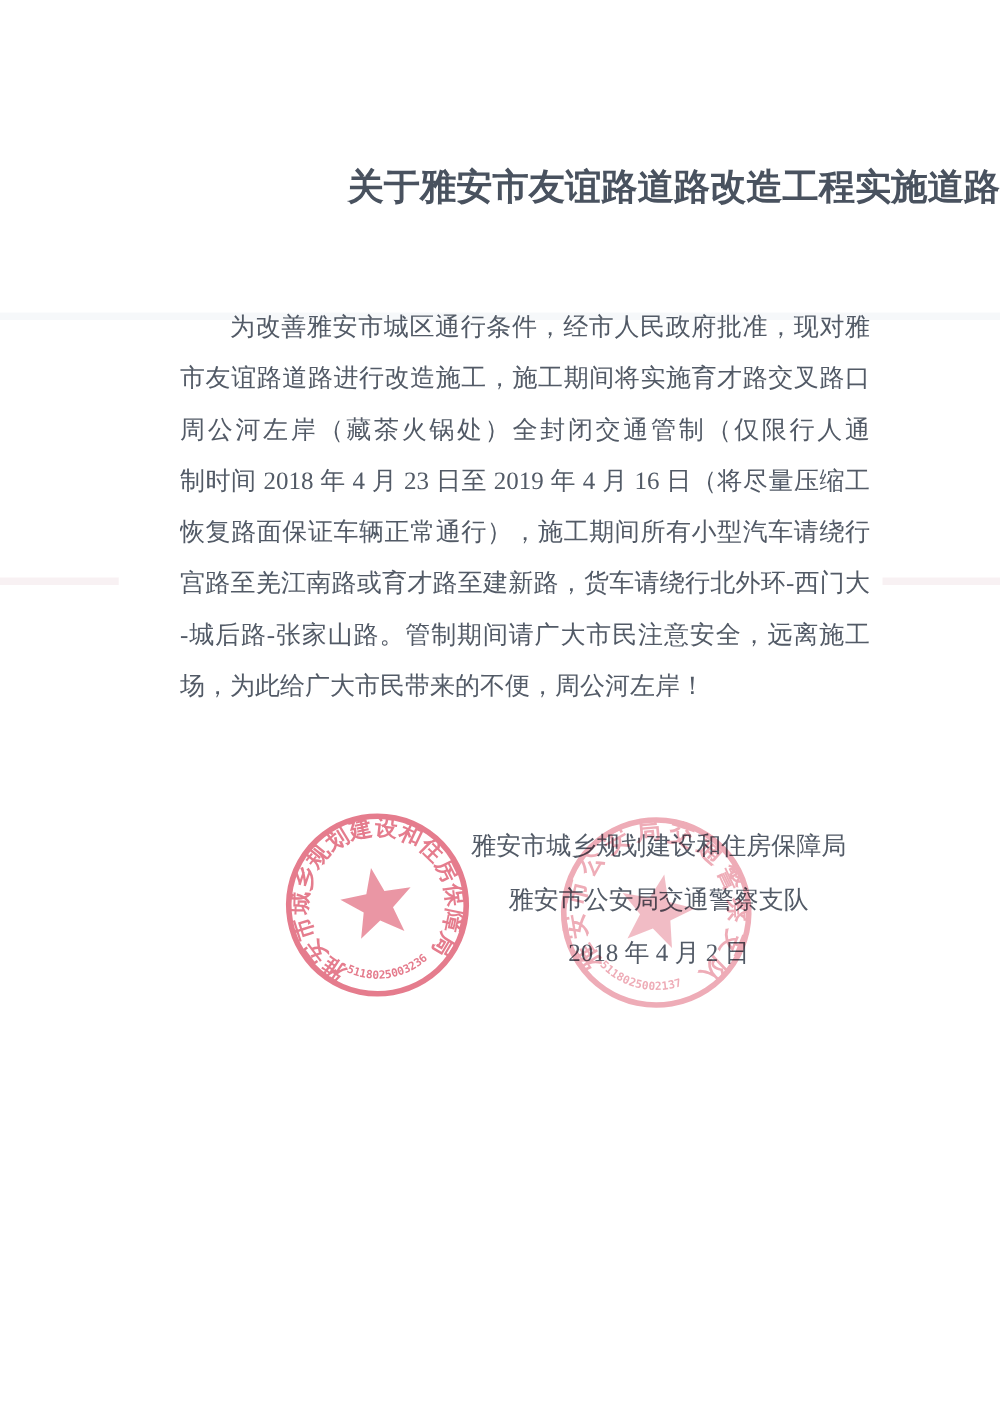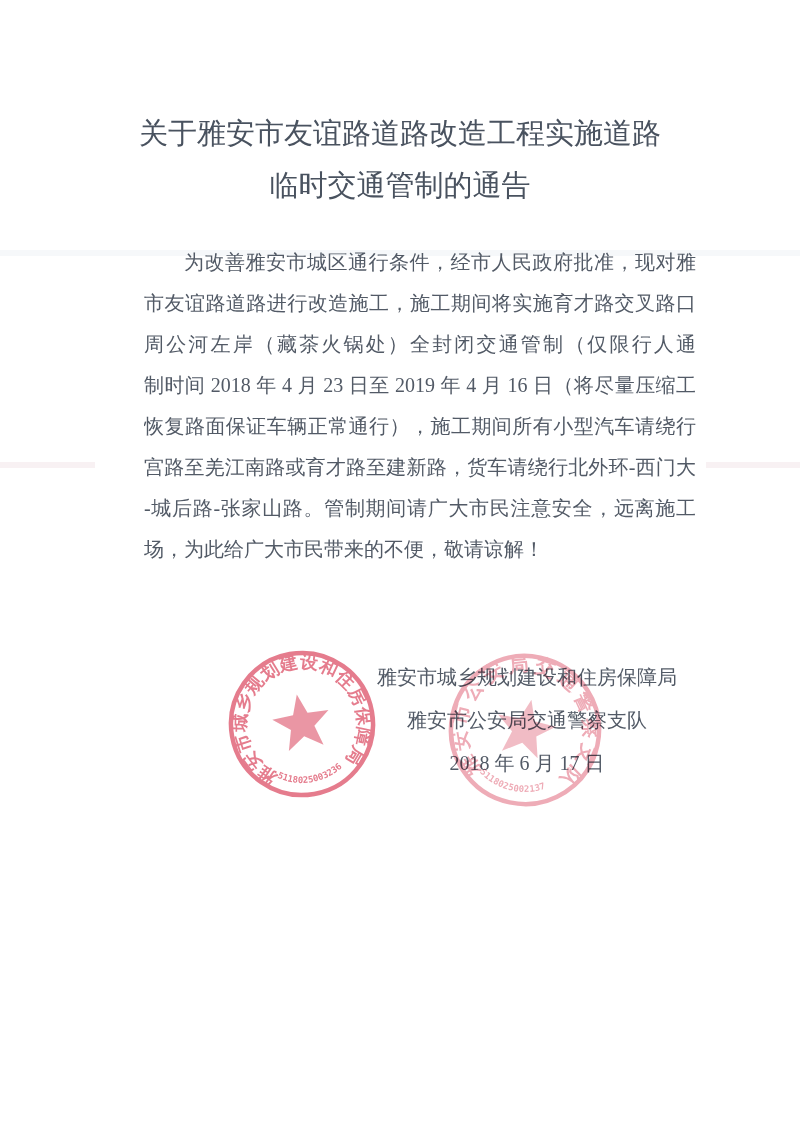--- a/index.html
+++ b/index.html
@@ -7,23 +7,23 @@
     position:relative; width:800px; height:1131px; background:#ffffff;
     font-family:"Liberation Serif", serif; overflow:hidden;
   }
   
   .streak { position:absolute; pointer-events:none; }
   .streak-1 { top:250px; left:0; width:800px; height:6px; background:#eef2f6; opacity:.55; }
   .streak-2 { top:462px; left:0; width:95px; height:6px; background:#f6eef0; opacity:.8; }
   .streak-3 { top:462px; left:706px; width:94px; height:6px; background:#f6eef0; opacity:.8; }
 
   .title {
-    position:absolute; top:107px; left:0; width:800px;
-    text-align:center; font-size:29px; line-height:52px;
-    font-weight:normal; color:#49525f; margin:0;
+    position:absolute; top:124px; left:0; width:800px;
+    text-align:right; font-size:29px; line-height:52px;
+    font-weight:bold; color:#49525f; margin:0;
   }
   .title .tline { display:block; }
 
   .body-text {
     position:absolute; top:242px; left:144px; width:552px;
     font-size:20px; line-height:41px; color:#525a66;
   }
   .bline { height:41px; overflow:hidden; text-align:justify; }
   .bline.fill { text-align-last:justify; }
   .bline.indent { text-indent:40px; }
@@ -48,38 +48,37 @@
 <body>
 
 <div class="page">
 
   <div class="streak streak-1"></div>
   <div class="streak streak-2"></div>
   <div class="streak streak-3"></div>
 
   <h1 class="title">
     <span class="tline">关于雅安市友谊路道路改造工程实施道路</span>
-    <span class="tline">临时交通管制的通告</span>
   </h1>
 
   <div class="body-text">
     <div class="bline fill indent">为改善雅安市城区通行条件，经市人民政府批准，现对雅安</div>
     <div class="bline fill">市友谊路道路进行改造施工，施工期间将实施育才路交叉路口至</div>
     <div class="bline fill">周公河左岸（藏茶火锅处）全封闭交通管制（仅限行人通行），管</div>
     <div class="bline fill">制时间 2018 年 4 月 23 日至 2019 年 4 月 16 日（将尽量压缩工期</div>
     <div class="bline fill">恢复路面保证车辆正常通行），施工期间所有小型汽车请绕行少年</div>
     <div class="bline fill">宫路至羌江南路或育才路至建新路，货车请绕行北外环-西门大桥</div>
     <div class="bline fill">-城后路-张家山路。管制期间请广大市民注意安全，远离施工现</div>
-    <div class="bline">场，为此给广大市民带来的不便，敬请谅解！</div>
+    <div class="bline">场，为此给广大市民带来的不便，周公河左岸！</div>
   </div>
 
   <div class="sig">
     <div>雅安市城乡规划建设和住房保障局</div>
     <div>雅安市公安局交通警察支队</div>
-    <div>2018 年 6 月 17 日</div>
+    <div>2018 年 4 月 2 日</div>
   </div>
 
   <svg class="seal seal-left" width="170" height="170" viewBox="0 0 170 170">
     <defs>
       <path id="arcTopL" d="M 52.9 130.9 A 56 56 0 1 1 117.1 130.9" fill="none"></path>
       <path id="arcBotL" d="M 51.1 133.3 A 59 59 0 0 0 118.9 133.3" fill="none"></path>
     </defs>
     <g transform="rotate(-10 85 85)">
       <circle class="ring" cx="85" cy="85" r="71"></circle>
       <polygon class="star" points="85,55 92.4,74.9 113.5,75.7 96.9,88.9 102.6,109.3 85,97.5 67.4,109.3 73.1,88.9 56.5,75.7 77.7,74.9"></polygon>

